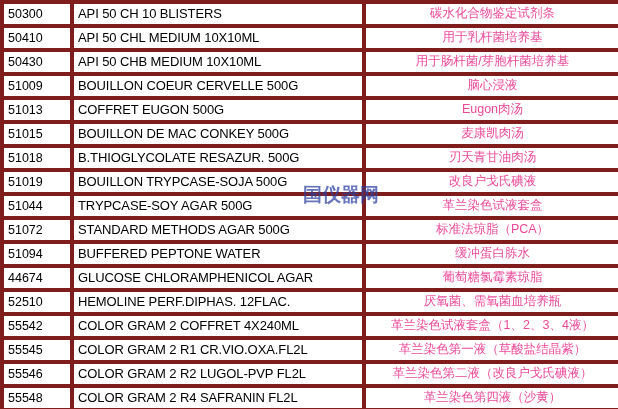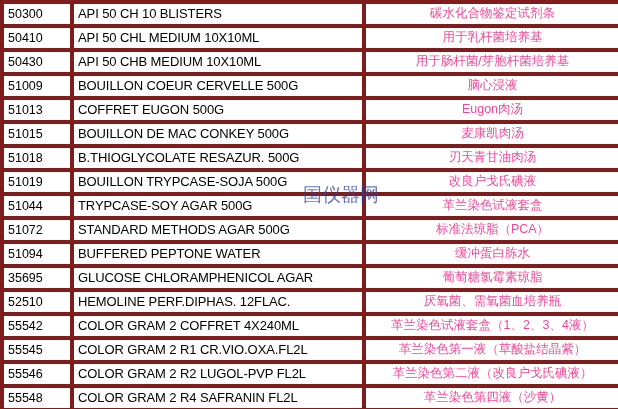--- a/index.html
+++ b/index.html
@@ -52,20 +52,21 @@
   .watermark {
     position: absolute;
     left: 303px;
     top: 182px;
     font-size: 19px;
     color: #2a3fa0;
     opacity: 0.72;
     font-family: "Liberation Sans", sans-serif;
     pointer-events: none;
     white-space: nowrap;
+    font-weight: bold;
   }
   .wm-wrap { position: relative; }
 </style>
 </head>
 <body>
 
 <div class="wm-wrap">
   <table id="product-table">
     <colgroup>
       <col class="c-code">
@@ -122,21 +123,21 @@
         <td class="code">51072</td>
         <td class="name">STANDARD METHODS AGAR 500G</td>
         <td class="cn">标准法琼脂（PCA）</td>
       </tr>
       <tr class="tall">
         <td class="code">51094</td>
         <td class="name">BUFFERED PEPTONE WATER</td>
         <td class="cn">缓冲蛋白胨水</td>
       </tr>
       <tr>
-        <td class="code">35695</td>
+        <td class="code">44674</td>
         <td class="name">GLUCOSE CHLORAMPHENICOL AGAR</td>
         <td class="cn">葡萄糖氯霉素琼脂</td>
       </tr>
       <tr>
         <td class="code">52510</td>
         <td class="name">HEMOLINE PERF.DIPHAS. 12FLAC.</td>
         <td class="cn">厌氧菌、需氧菌血培养瓶</td>
       </tr>
       <tr>
         <td class="code">55542</td>

